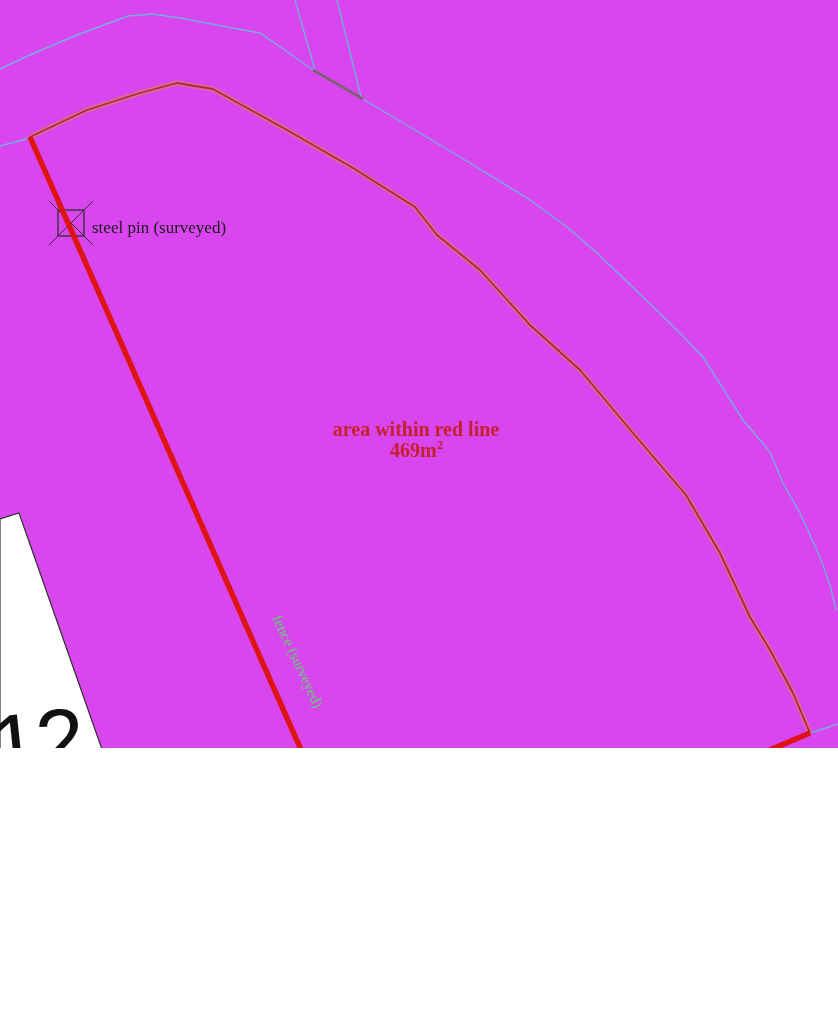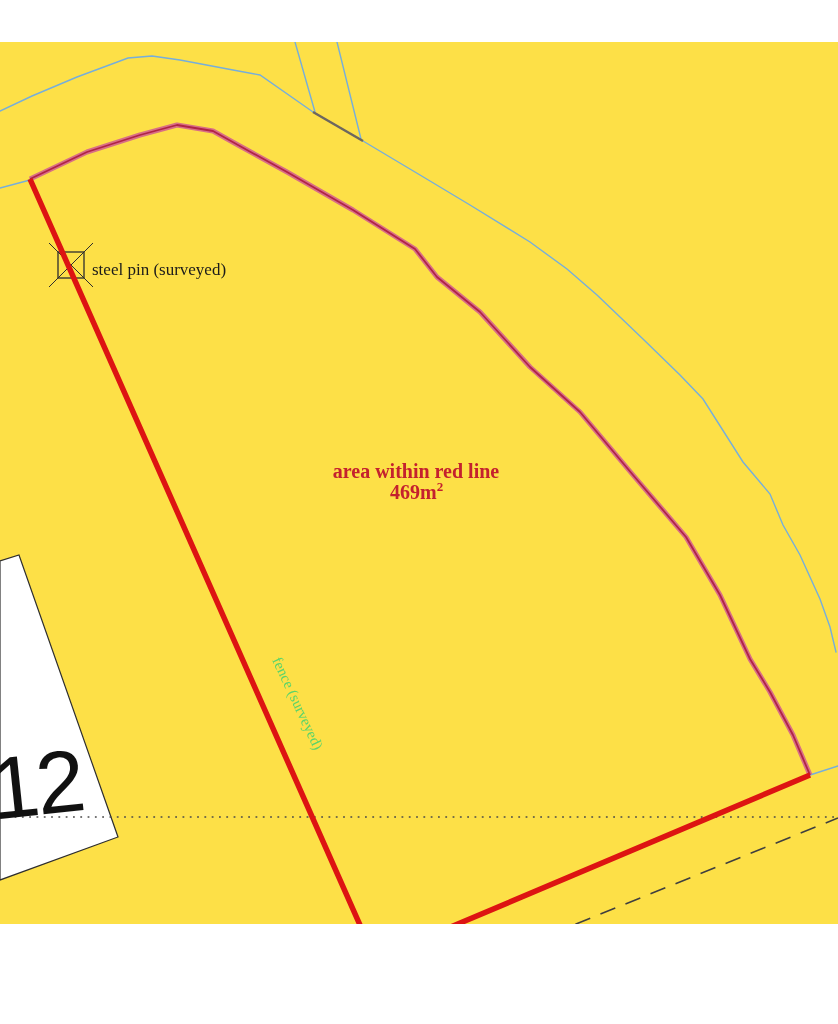--- a/index.html
+++ b/index.html
@@ -3,24 +3,23 @@
 <meta charset="utf-8">
 <style>
   html, body {
     margin: 0;
     padding: 0;
     background: #ffffff;
   }
   .plan-wrap {
     position: relative;
     width: 838px;
-    height: 882px;
-    background: #fde047;
+    height: 748px;
+    background: #d946ef;
     overflow: hidden;
-    margin-top: 42px;
   }
   svg { display: block; }
 
   
   .blue-line      { fill: none; stroke-width: 1.4; stroke-linecap: round; }
   .black-line     { fill: none; stroke-width: 1.3; }
   .building-shape { stroke-width: 1.2; fill: #ffffff; }
   .dashed-line    { fill: none; stroke-width: 1.6; stroke-dasharray: 16 11; }
   .dotted-line    { fill: none; stroke-width: 1.6; stroke-dasharray: 1.8 5.5; }
   .driveway-bar   { fill: none; stroke-width: 2.4; }

